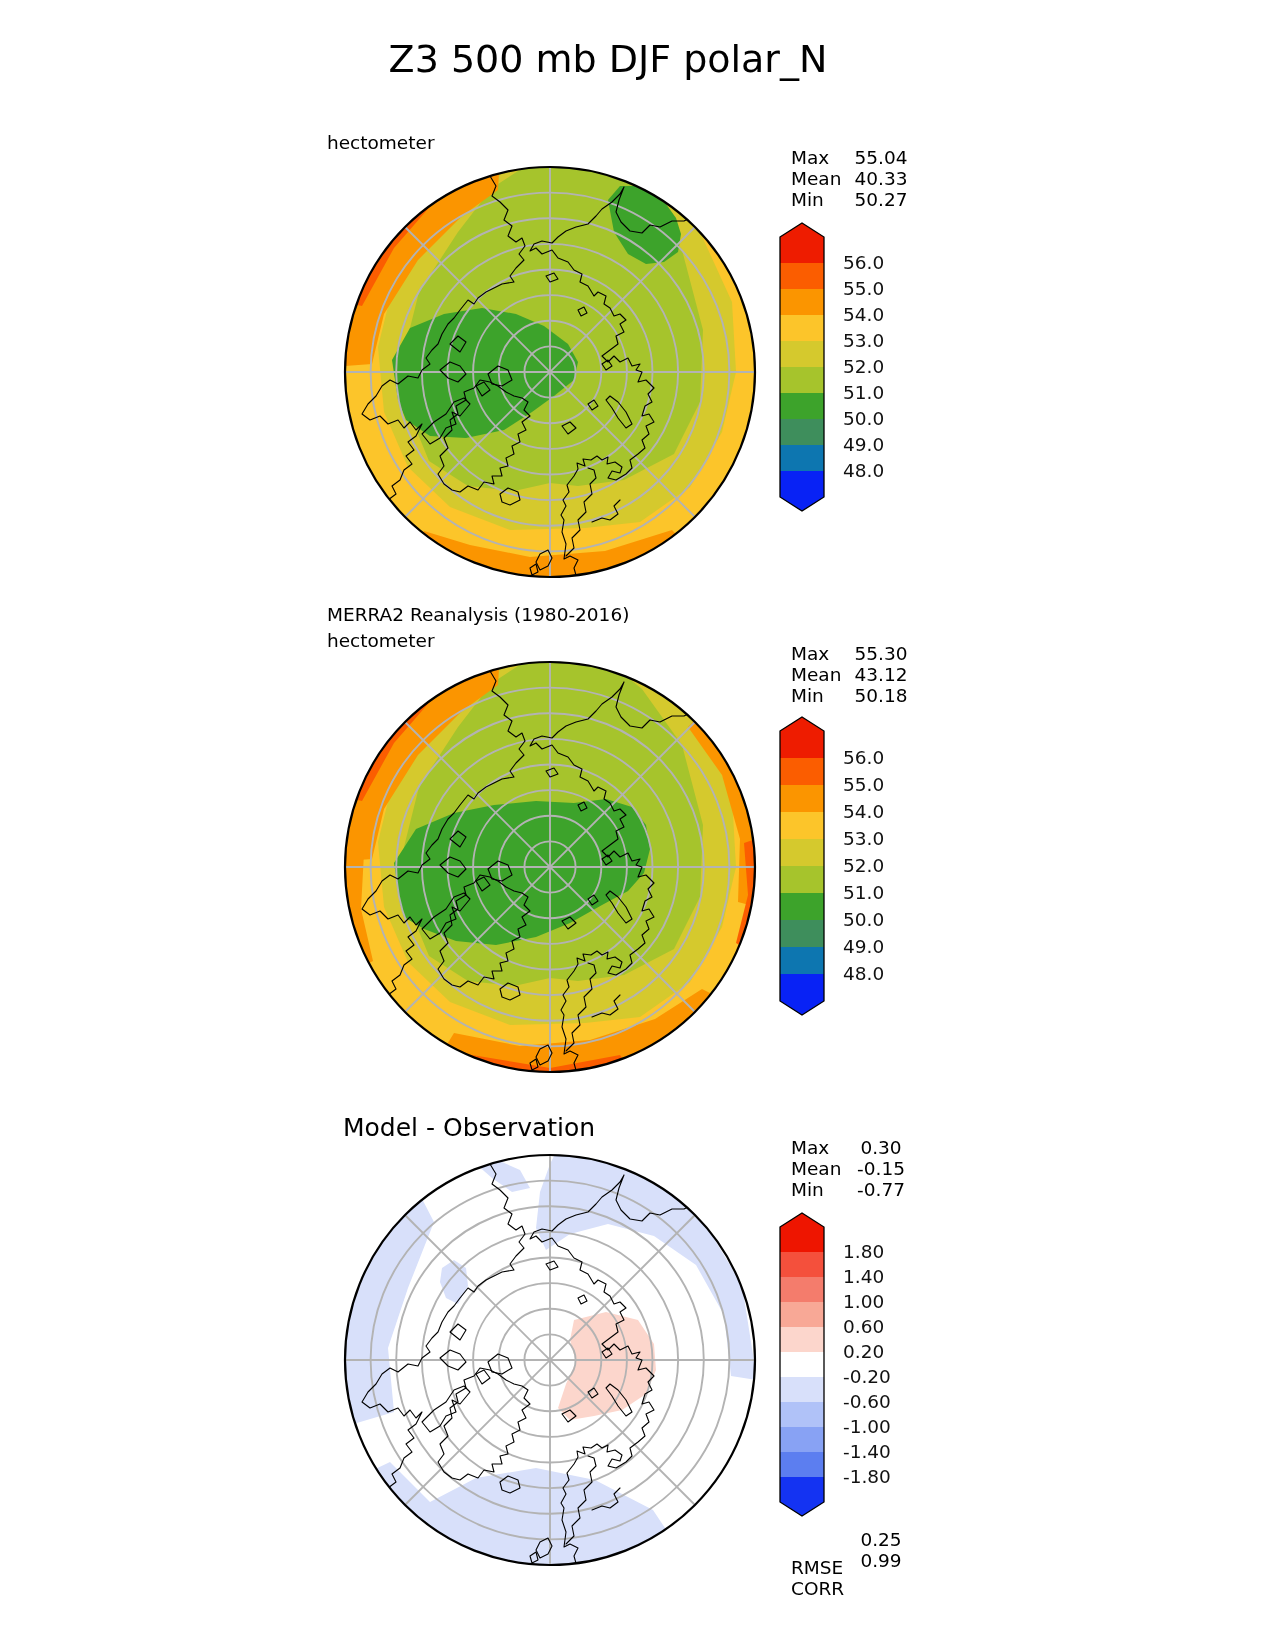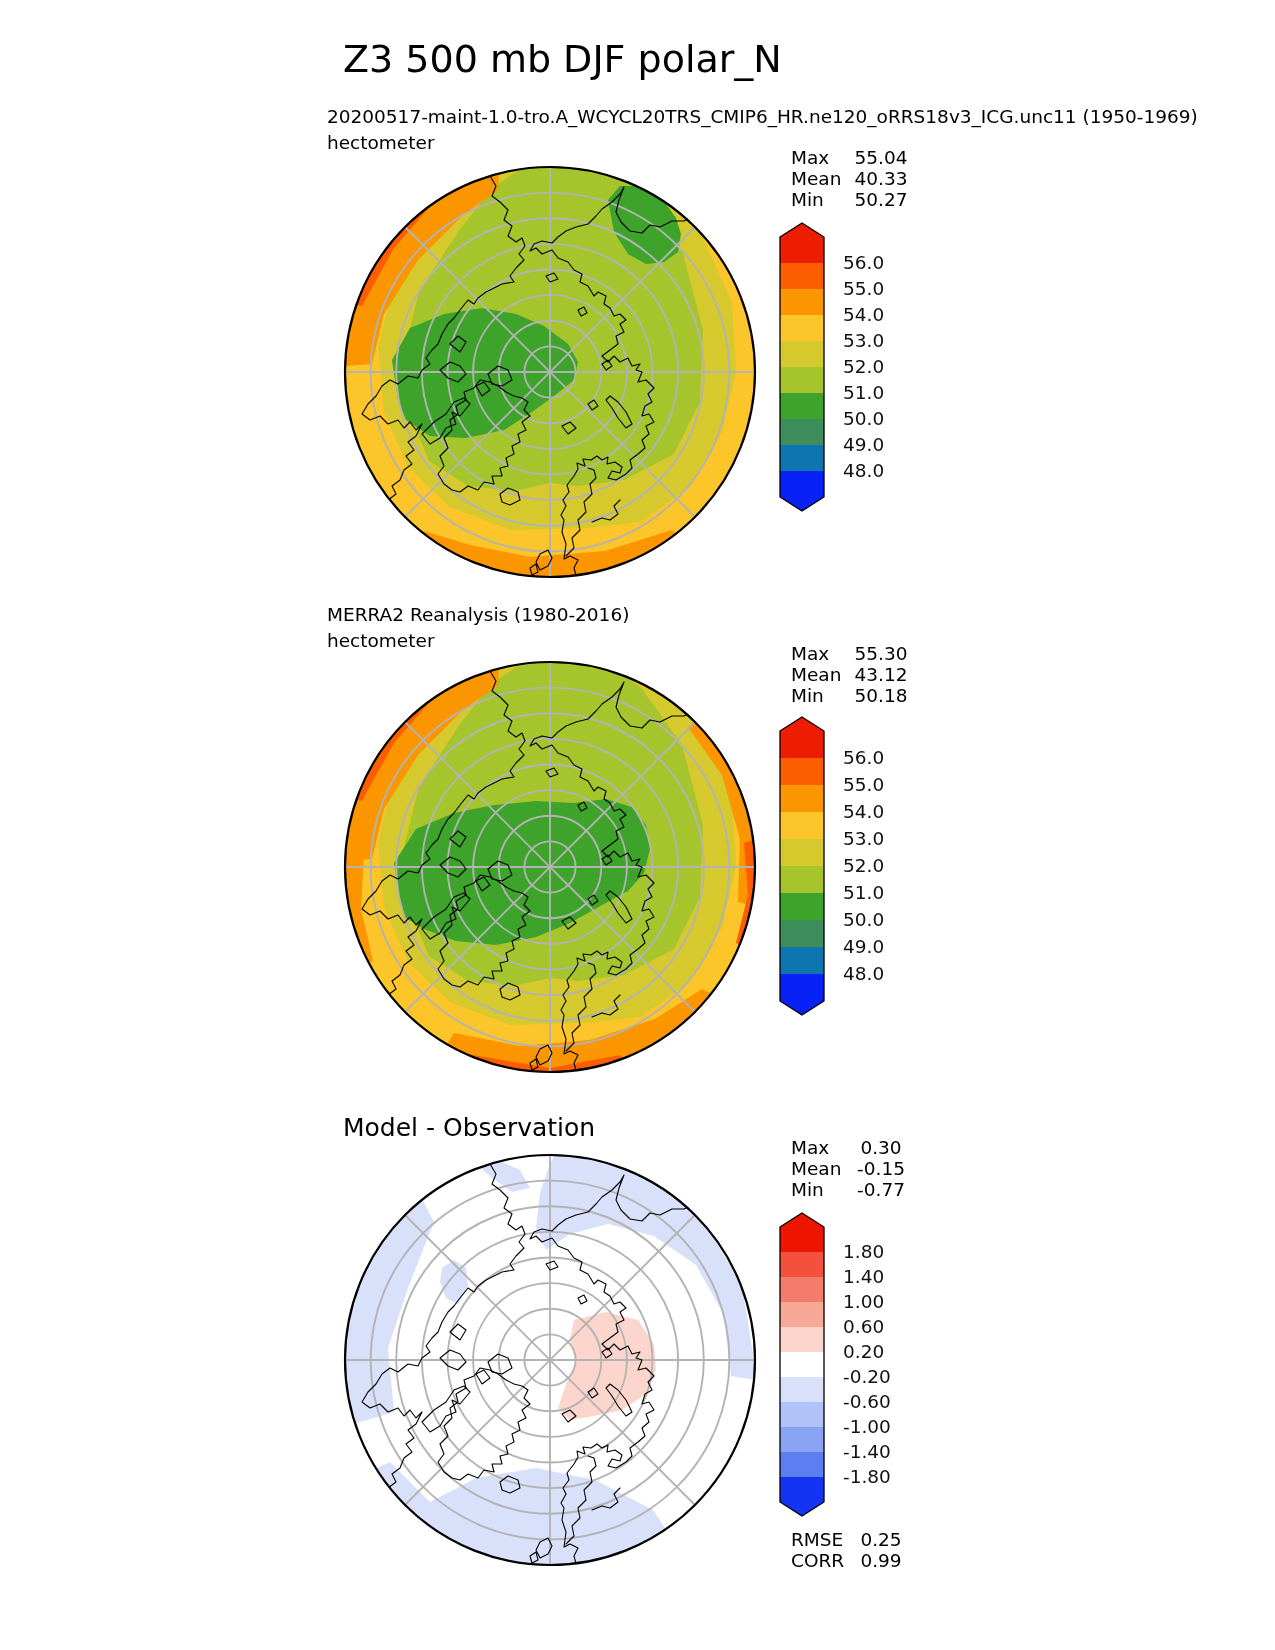--- a/index.html
+++ b/index.html
@@ -1,23 +1,23 @@
 <!DOCTYPE html>
 <html><head>
 <meta charset="utf-8">
 <style>
   html,body{margin:0;padding:0;background:#ffffff;}
   body{font-family:"DejaVu Sans","Liberation Sans",sans-serif;color:#000;}
   .page{position:relative;width:1275px;height:1650px;background:#fff;overflow:hidden;}
   .t{position:absolute;white-space:nowrap;line-height:1.15;}
-  .title{font-size:38px;text-align:left;}
+  .title{font-size:38px;text-align:center;}
   .sub{font-size:18.5px;}
   .p3title{font-size:25px;text-align:left;}
   .val{width:72px;text-align:center;}
-  .metlab{width:70px;}
+  .metlab{width:70px;margin-top:28px;}
   svg{position:absolute;overflow:visible;}
   .cbt{font-size:18.5px;fill:#111;}
   .rim{fill:none;stroke:#000;stroke-width:2.2px;}
   .grat{stroke:#b3b3b3;stroke-width:1.9px;fill:none;}
   .coast{stroke:#000;stroke-width:1.1px;fill:none;stroke-linejoin:round;stroke-linecap:round;}
   .blob{stroke:none;}
 </style>
 </head>
 <body>
 
@@ -74,21 +74,20 @@
 
       <path id="band-olive" d="M -36,-215 L 58,-215 L 95,-195 L 150,-140 L 182,-70 L 186,0 L 172,60 L 140,115 L 90,150 L 35,156 L -40,158 L -100,135 L -142,95 L -166,40 L -172,-25 L -156,-90 L -120,-145 L -90,-185 Z"></path>
       <path id="band-ygreen" d="M -12,-214 L 50,-212 L 92,-178 L 132,-122 L 153,-42 L 150,30 L 124,82 L 74,108 L 28,114 L 0,111 L -36,119 L -82,114 L -121,89 L -141,40 L -146,-20 L -131,-80 L -92,-140 L -58,-184 Z"></path>
       <path id="crescent-ul-orange" d="M -50,-215 L -115,-188 L -168,-136 L -204,-68 L -218,-5 L -178,-8 L -166,-58 L -132,-112 L -88,-156 L -52,-182 Z"></path>
       <path id="sliver-ul-red" d="M -120,-185 L -168,-138 L -205,-70 L -188,-66 L -156,-124 L -116,-170 Z"></path>
     </defs>
   </svg>
 
   <div class="t title" style="left:343px;top:38px;width:530px;">Z3 500 mb DJF polar_N</div>
 
-  <div class="t sub" style="left:327px;top:106px;">20200517-maint-1.0-tro.A_WCYCL20TRS_CMIP6_HR.ne120_oRRS18v3_ICG.unc11 (1950-1969)</div>
   <div class="t sub" style="left:327px;top:132px;">hectometer</div>
 
   <div class="t sub" style="left:791px;top:147px;">Max</div>
   <div class="t sub val" style="left:845px;top:147px;">55.04</div>
   <div class="t sub" style="left:791px;top:168px;">Mean</div>
   <div class="t sub val" style="left:845px;top:168px;">40.33</div>
   <div class="t sub" style="left:791px;top:189px;">Min</div>
   <div class="t sub val" style="left:845px;top:189px;">50.27</div>
 
   <svg style="left:343px;top:165px;" width="414" height="414" viewBox="0 0 414 414">

